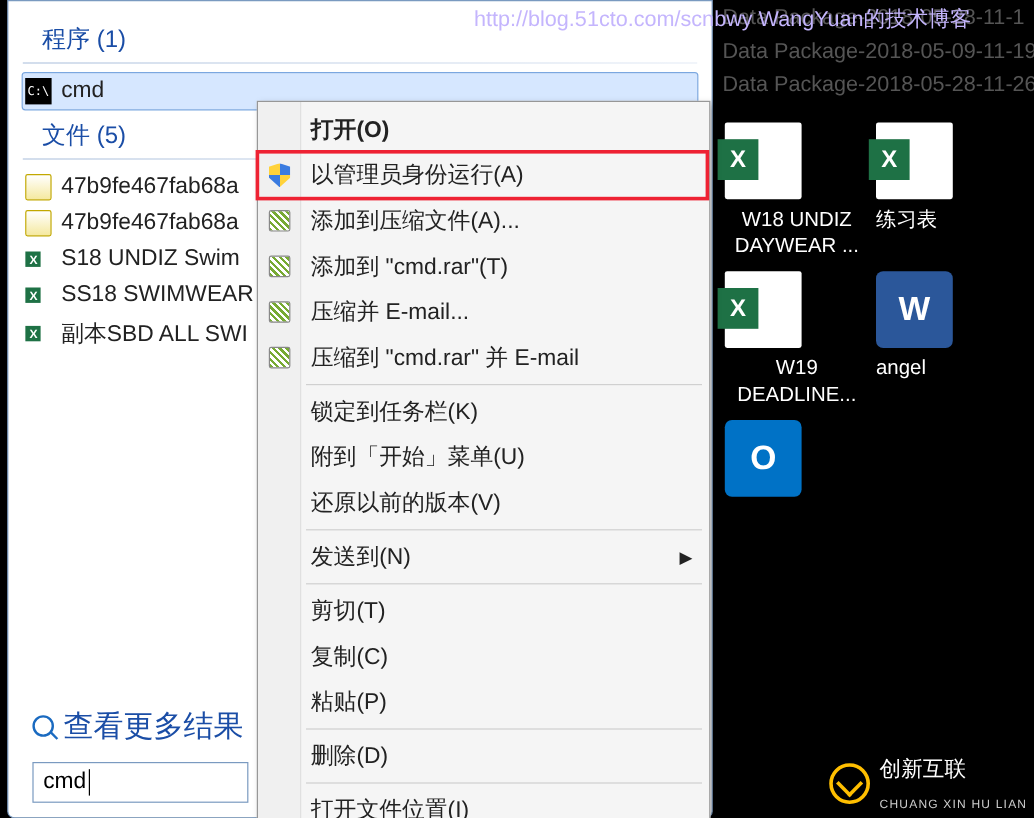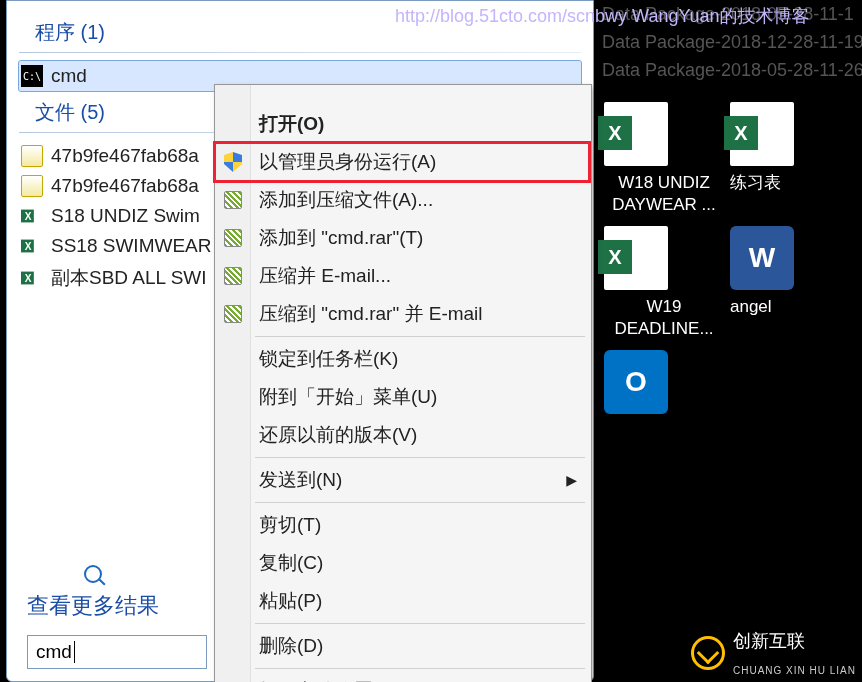--- a/index.html
+++ b/index.html
@@ -9,29 +9,29 @@
 .start-inner { padding: 10px 12px; }
 .section-header { color: #1a4da6; font-size: 20px; margin: 8px 16px 6px; }
 .section-header .count { color: #1a4da6; }
 .hr { height: 1px; background: linear-gradient(to right, #b5c7e0, #e8eef7); margin: 2px 0 8px; }
 
 .result-item { display: flex; align-items: center; gap: 8px; padding: 4px 2px; font-size: 19px; color: #222; }
 .result-item.selected { background: #d6e7ff; outline: 1px solid #7aa7e0; border-radius: 2px; }
 .icon { width: 22px; height: 22px; display: inline-flex; align-items: center; justify-content: center; flex-shrink: 0; }
 .cmd-icon { background: #000; color: #fff; font-family: monospace; font-size: 10px; display:flex;align-items:center;justify-content:center; }
 .script-icon { background: linear-gradient(#fff,#f5e9a0); border:1px solid #c2a800; border-radius:2px; }
-.see-more { display:flex; align-items:center; gap:8px; color:#1a4da6; font-size:22px; position:absolute; bottom: 60px; left: 20px; flex-direction: column; }
+.see-more { display:flex; align-items:center; gap:8px; color:#1a4da6; font-size:25px; position:absolute; bottom: 60px; left: 20px; }
 .search-box { position:absolute; bottom: 12px; left: 20px; width: 180px; height: 34px; border:1px solid #7a9ac0; padding: 4px 8px; font-size: 19px; display:flex; align-items:center; }
 .caret { display:inline-block; width:1px; height:22px; background:#000; margin-left:2px; vertical-align:middle; }
 
 .context-menu { position:absolute; left: 214px; top: 84px; width: 378px; background:#f5f5f5; border:1px solid #979797; box-shadow: 3px 3px 6px rgba(0,0,0,.25); padding: 4px 2px 4px 0; }
 .cm-left { position:absolute; left:0; top:0; bottom:0; width: 36px; background:#f0f0f0; border-right:1px solid #e0e0e0; }
 .cm-item { position:relative; padding: 6px 12px 6px 44px; font-size: 19px; color:#222; display:flex; align-items:center; }
 .cm-item .cm-icon { position:absolute; left: 6px; width:24px; height:24px; display:flex; align-items:center; justify-content:center; }
-.cm-item.bold { font-weight:700;margin-top:16px; }
+.cm-item.bold { font-weight:700; }
 .cm-sep { height:1px; background:#d0d0d0; margin: 3px 4px 3px 40px; }
 .cm-submenu-arrow { position:absolute; right:12px; font-size:14px; }
 .cm-item.highlight { outline: 3px solid #e23; outline-offset: -1px; }
 
 .rar-roll { width:18px; height:18px; background: repeating-linear-gradient(45deg,#7a3,#7a3 2px,#fff 2px,#fff 4px); border:1px solid #888; border-radius:2px; }
 .shield-icon { width:18px; height:20px; background: conic-gradient(#3a7be0 0 25%, #ffd23a 25% 50%, #3a7be0 50% 75%, #ffd23a 75% 100%); clip-path: polygon(50% 0,100% 15%,100% 60%,50% 100%,0 60%,0 15%); }
 
 .desktop { position:absolute; left: 596px; top: 0; right:0; bottom:0; background:#000; color:#fff; }
 .bg-lines { padding: 0 6px; font-size: 18px; color:#555; line-height: 28px; white-space:nowrap; }
 .desk-grid { display:flex; flex-wrap:wrap; gap: 10px 6px; padding: 18px 8px; }
@@ -49,21 +49,21 @@
 .brand small{display:block;font-size:10px;color:#ccc;letter-spacing:1px;margin-top:12px;}
 .magnify{width:18px;height:18px;border:2px solid #1a6ac0;border-radius:50%;position:relative;}
 .magnify::after{content:"";position:absolute;width:8px;height:2px;background:#1a6ac0;right:-6px;bottom:-2px;transform:rotate(45deg);}
 </style>
 </head>
 <body>
 
 <div class="desktop">
   <div class="bg-lines">
     <div>Data Package-2018-05-28-11-1</div>
-    <div>Data Package-2018-12-28-11-19</div>
+    <div>Data Package-2018-05-09-11-19</div>
     <div>Data Package-2018-05-28-11-26</div>
   </div>
   <div class="desk-grid">
     <div class="desk-item">
         <div class="di-icon excel-big"></div>
         <span>W18 UNDIZ DAYWEAR ...</span>
       </div>
     <div class="desk-item">
         <div class="di-icon excel-big"></div>
         <span>练习表</span>

